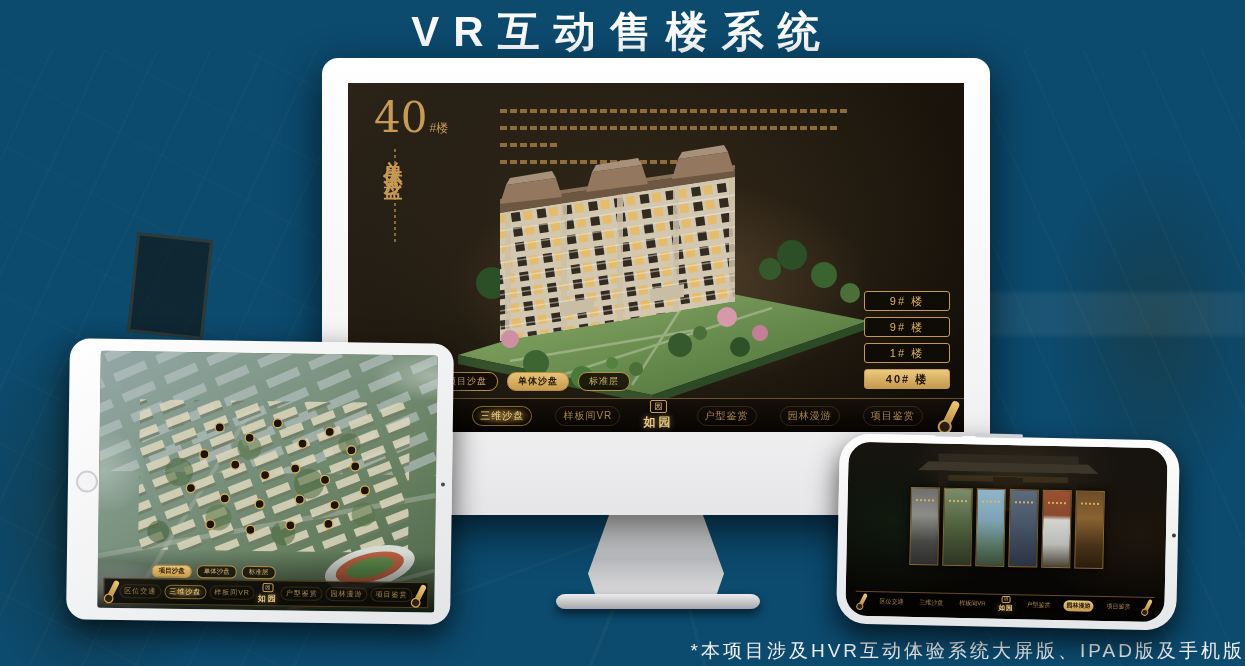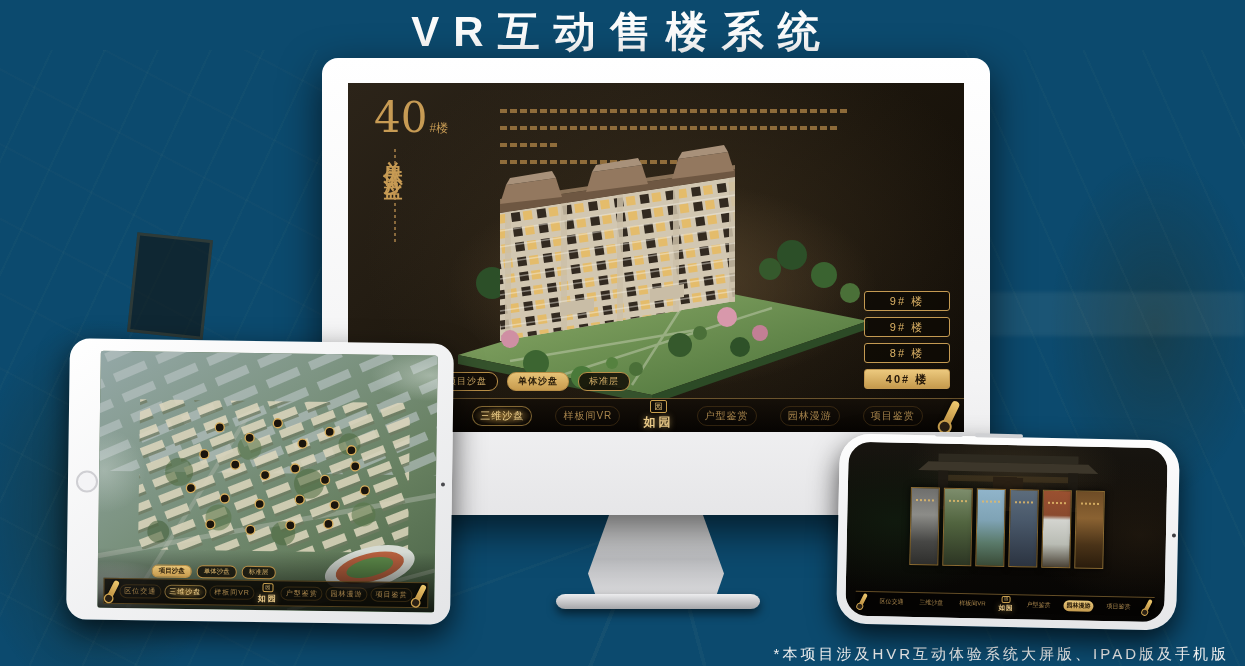--- a/index.html
+++ b/index.html
@@ -22,21 +22,21 @@
     border:3px solid rgba(135,115,72,.25);background:rgba(18,16,11,.6);}
   .bg-roads{left:420px;top:470px;width:430px;height:196px;opacity:.5;
     background:
       linear-gradient(112deg,transparent 48.6%,rgba(140,160,140,.14) 48.6% 49.4%,transparent 49.4%),
       linear-gradient(75deg,transparent 58.6%,rgba(140,160,140,.12) 58.6% 59.4%,transparent 59.4%),
       linear-gradient(160deg,transparent 38.6%,rgba(140,160,140,.10) 38.6% 39.4%,transparent 39.4%);}
 
   
   .page-title{left:0;top:4px;width:1245px;text-align:center;color:#fbfbfb;
     font-size:42px;font-weight:bold;letter-spacing:14px;}
-  .footnote{right:16px;bottom:2px;color:#efefef;font-size:15px;letter-spacing:3px;}
+  .footnote{right:0;bottom:2px;color:#efefef;font-size:19px;letter-spacing:3px;}
 
   
   .monitor{left:322px;top:58px;width:668px;height:457px;border-radius:16px;z-index:2;
     background:linear-gradient(180deg,#ffffff 0%,#f4f4f5 70%,#e6e6e8 100%);
     box-shadow:0 14px 40px rgba(0,0,0,.65);}
   .monitor-screen{position:absolute;left:26px;top:25px;width:616px;height:349px;overflow:hidden;
     background:
       radial-gradient(70% 85% at 55% 48%,rgba(70,56,36,.55),transparent 75%),
       linear-gradient(140deg,#2c2419 0%,#1b150c 55%,#0f0b06 100%);}
   .monitor-neck{left:588px;top:513px;width:136px;height:84px;z-index:1;
@@ -240,21 +240,21 @@
           <circle cx="320" cy="200" r="8" fill="#c27f95"></circle>
             <circle cx="196" cy="236" r="7" fill="#4a6f38"></circle>
           <circle cx="172" cy="230" r="6" fill="#55813f"></circle>
             <circle cx="260" cy="200" r="7" fill="#4a6f38"></circle>
         </g>
       </svg>
 
       <div class="abs m-floorbtns">
         <div class="fbtn">9# 楼</div>
         <div class="fbtn">9# 楼</div>
-        <div class="fbtn">8# 楼</div>
+        <div class="fbtn">1# 楼</div>
         <div class="fbtn active">40# 楼</div>
       </div>
 
       <div class="abs m-subtabs">
         <div class="pill">项目沙盘</div>
         <div class="pill active">单体沙盘</div>
         <div class="pill">标准层</div>
       </div>
 
       <div class="abs m-nav">

